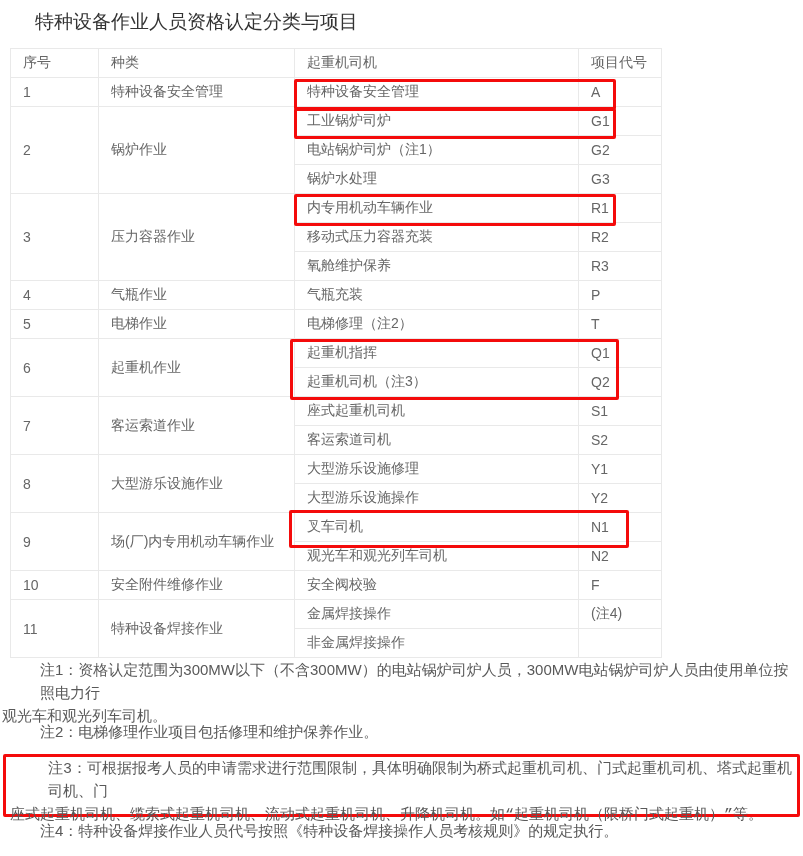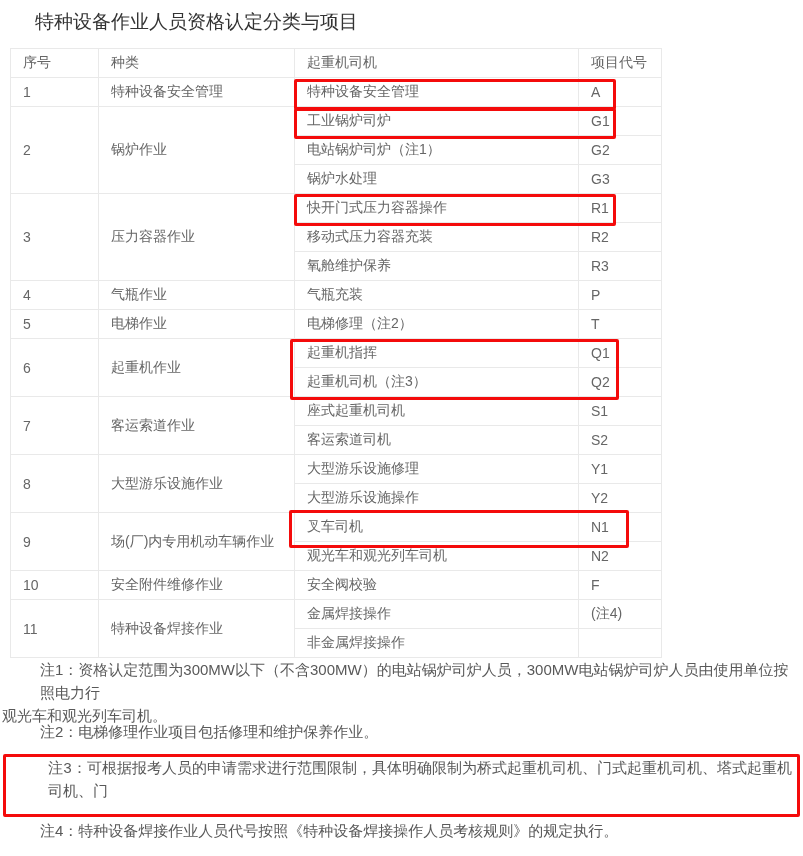--- a/index.html
+++ b/index.html
@@ -97,21 +97,21 @@
         <td>G2</td>
       </tr>
       <tr>
         <td>锅炉水处理</td>
         <td>G3</td>
       </tr>
 
       <tr>
         <td rowspan="3">3</td>
         <td rowspan="3">压力容器作业</td>
-        <td>快开门式压力容器操作</td>
+        <td>内专用机动车辆作业</td>
         <td>R1</td>
       </tr>
       <tr>
         <td>移动式压力容器充装</td>
         <td>R2</td>
       </tr>
       <tr>
         <td>氧舱维护保养</td>
         <td>R3</td>
       </tr>
@@ -204,16 +204,17 @@
 
 <div class="note note-1">
   <span class="line">注1：资格认定范围为300MW以下（不含300MW）的电站锅炉司炉人员，300MW电站锅炉司炉人员由使用单位按照电力行</span>
   <span class="line">观光车和观光列车司机。</span>
 </div>
 <div class="note note-2">
   <span class="line">注2：电梯修理作业项目包括修理和维护保养作业。</span>
 </div>
 <div class="note note-3">
   <span class="line">注3：可根据报考人员的申请需求进行范围限制，具体明确限制为桥式起重机司机、门式起重机司机、塔式起重机司机、门</span>
+  <span class="line">座式起重机司机、缆索式起重机司机、流动式起重机司机、升降机司机。如“起重机司机（限桥门式起重机）”等。</span>
 </div>
 <div class="note note-4">
   <span class="line">注4：特种设备焊接作业人员代号按照《特种设备焊接操作人员考核规则》的规定执行。</span>
 </div>
 
 </body></html>

